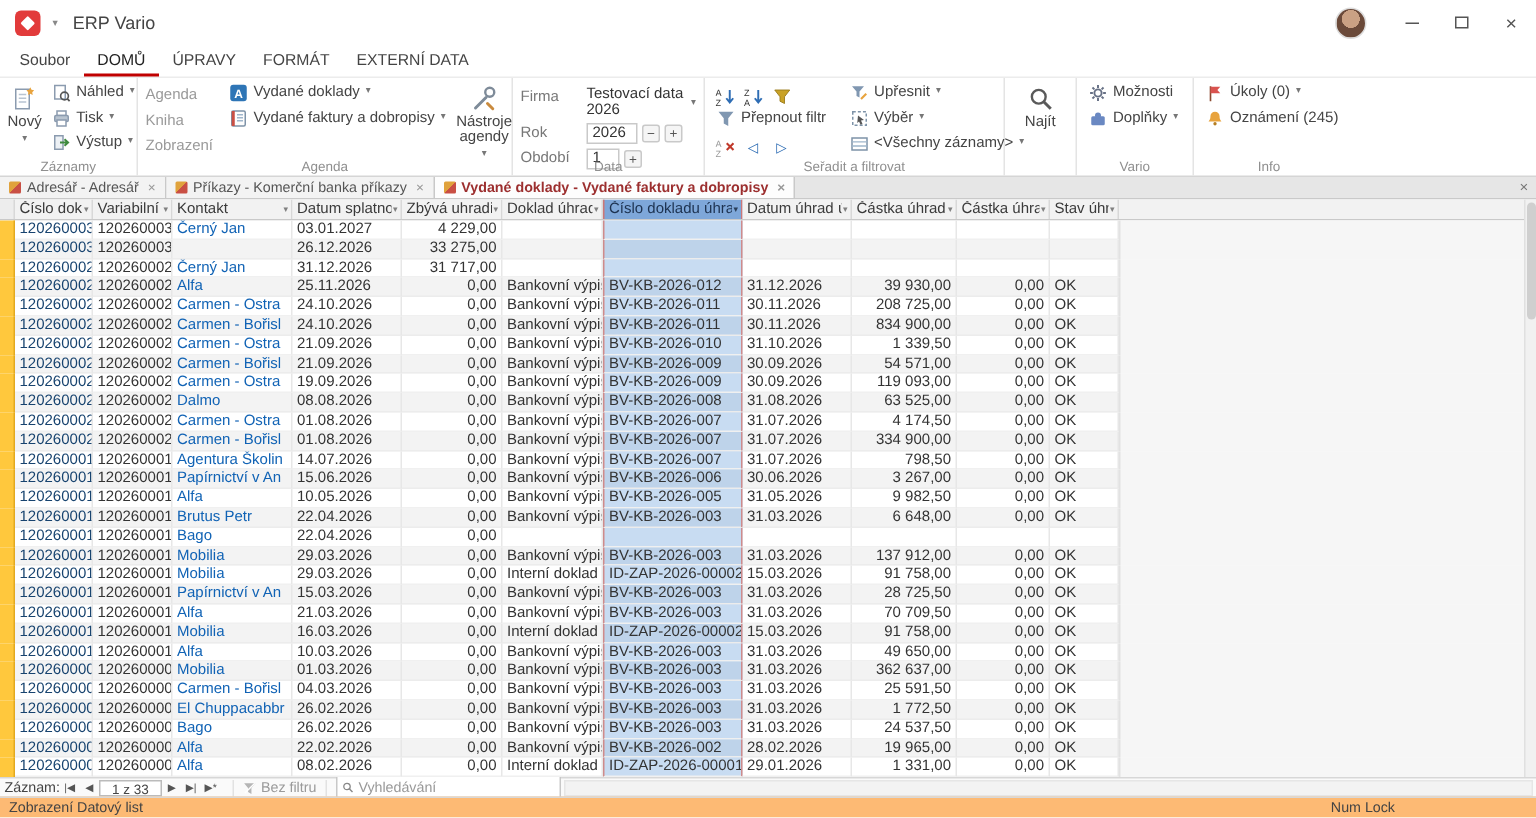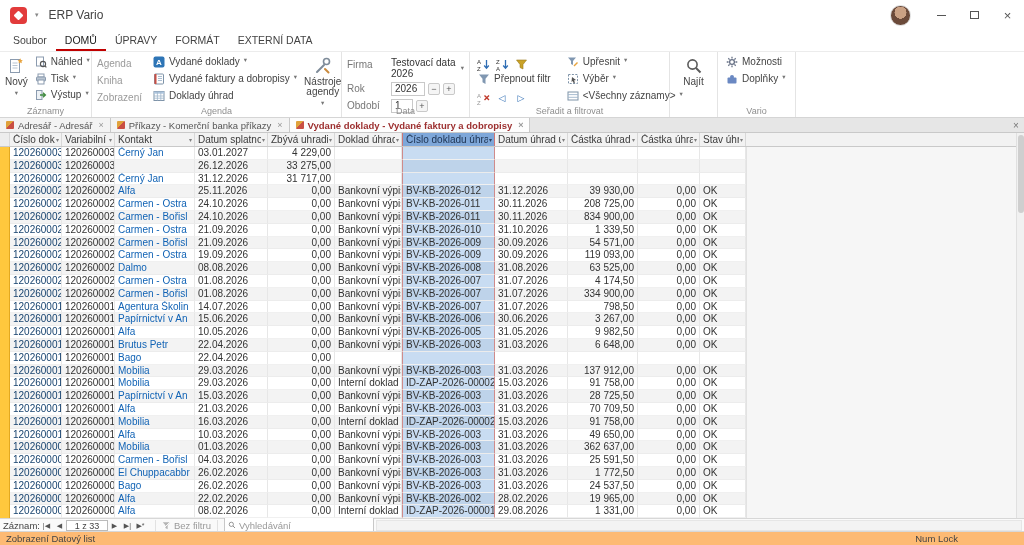--- a/index.html
+++ b/index.html
@@ -83,21 +83,21 @@
   
   .navbar{height:13px;flex:0 0 13px;display:flex;align-items:center;background:#fafafa;border-top:1px solid #d7d7d7;font-size:9.5px;color:#444;padding-left:3px;gap:0}
   .navbtn{border:none;background:transparent;font-size:7px;color:#555;width:13px;height:11px;line-height:9px;padding:0}
   .nav-pos{border:1px solid #bbb;background:#fff;height:11px;line-height:9px;padding:1px 6px;font-size:9px;min-width:42px;text-align:center}
   .filter-status{display:flex;align-items:center;gap:3px;color:#9a9a9a;margin-left:8px;padding:0 6px;border-left:1px solid #e2e2e2;border-right:1px solid #e2e2e2;height:11px}
   .search-box{display:flex;align-items:center;gap:3px;background:#fff;border:1px solid #c8c8c8;height:11px;width:150px;margin-left:6px;padding:14px 3px;color:#999}
   .nav-fill{flex:1;height:11px;background:#f3f3f3;margin:0 2px;border:1px solid #e6e6e6}
 
   
   .statusbar{height:14px;flex:0 0 14px;background:#fdba74;border-top:1px solid #d8d8d8;display:flex;align-items:center;font-size:9.5px;color:#444;padding:0 6px}
-  .sb-right{margin-left:auto;margin-right:60px}
+  .sb-right{margin-left:auto;margin-right:88px}
 
   svg{display:block}
 </style>
 </head>
 <body>
 
 <div class="window">
 
   <div class="titlebar">
     <div class="app-logo"></div>
@@ -192,30 +192,20 @@
               <svg width="12" height="12" viewBox="0 0 12 12">
                 <rect x="1.5" y="1" width="9" height="10" rx="1" fill="#fdfdfd" stroke="#7e93a8"></rect>
                 <rect x="1.5" y="1" width="2" height="10" fill="#c94f44"></rect>
                 <path d="M5 3.5h4M5 5.5h4M5 7.5h4" stroke="#9fb6cc" stroke-width="0.9"></path>
               </svg>
             </span>
           <span>Vydané faktury a dobropisy</span>
             <span class="caret">▾</span>
         </div>
         <div class="aglabel">Zobrazení</div>
-        <div class="minibtn">
-          <span>
-              <svg width="12" height="12" viewBox="0 0 12 12">
-                <rect x="1" y="1.5" width="10" height="9" fill="#fff" stroke="#7e93a8"></rect>
-                <rect x="1" y="1.5" width="10" height="2.2" fill="#aec6de"></rect>
-                <path d="M1 6h10M1 8.2h10M4.4 1.5v9M7.8 1.5v9" stroke="#9fb6cc" stroke-width="0.8"></path>
-              </svg>
-            </span>
-          <span>Doklady úhrad</span>
-        </div>
       </div>
       <div class="bigbtn" style="width:52px">
         <span>
             <svg width="18" height="18" viewBox="0 0 18 18">
               <path d="M3 15l7-7" stroke="#7e8b99" stroke-width="2" stroke-linecap="round"></path>
               <circle cx="12.5" cy="4.5" r="3" fill="none" stroke="#7e8b99" stroke-width="1.6"></circle>
               <path d="M11 12l3.5 3.5" stroke="#c98a3d" stroke-width="2" stroke-linecap="round"></path>
             </svg>
           </span>
         <span><span>Nástroje agendy</span> <span class="caret">▾</span></span>
@@ -353,20 +343,44 @@
                 <circle cx="6" cy="4" r="2" fill="#6a88c2"></circle>
               </svg>
             </span>
           <span>Doplňky</span>
             <span class="caret">▾</span>
         </div>
       </div>
       <div class="glabel">Vario</div>
     </div>
 
+    <div class="rgroup" style="width:100px;border-right:none">
+      <div class="vgrid">
+        <div class="minibtn">
+          <span>
+              <svg width="12" height="12" viewBox="0 0 12 12">
+                <path d="M3 1.5v10" stroke="#8b4a2f" stroke-width="1.1"></path>
+                <path d="M3 1.8h6.5L7.6 4l1.9 2.2H3z" fill="#d9534f"></path>
+              </svg>
+            </span>
+          <span>Úkoly (0)</span>
+            <span class="caret">▾</span>
+        </div>
+        <div class="minibtn">
+          <span>
+              <svg width="12" height="12" viewBox="0 0 13 13">
+                <path d="M6.5 1.6a3.3 3.3 0 013.3 3.3c0 2.5 1 3.1 1.3 3.7H1.9c.3-.6 1.3-1.2 1.3-3.7A3.3 3.3 0 016.5 1.6z" fill="#e8a33d"></path>
+                <circle cx="6.5" cy="10.3" r="1.2" fill="#b57e22"></circle>
+              </svg>
+            </span>
+          <span>Oznámení (245)</span>
+        </div>
+      </div>
+      <div class="glabel">Info</div>
+    </div>
 
   </div>
 
   <div class="tabbar">
     <div class="tabs">
         <div class="tab">
           <span class="tab-icon"></span>
           <span class="tab-label">Adresář - Adresář</span>
           <span class="tab-close">×</span>
         </div>
@@ -856,21 +870,21 @@
         </div>
         <div class="trow">
           <div class="selector"></div>
           <div class="tcell c0">1202600004</div>
           <div class="tcell c1">1202600004</div>
           <div class="tcell c2">Alfa</div>
           <div class="tcell c3">08.02.2026</div>
           <div class="tcell c4">0,00</div>
           <div class="tcell c5">Interní doklad</div>
           <div class="tcell c6 selc">ID-ZAP-2026-00001</div>
-          <div class="tcell c7">29.08.2026</div>
+          <div class="tcell c7">29.01.2026</div>
           <div class="tcell c8">1 331,00</div>
           <div class="tcell c9">0,00</div>
           <div class="tcell c10">OK</div>
           <div class="tfill"></div>
         </div>
       </div>
     <div class="vscroll">
         <div class="vthumb"></div>
       </div>
   </div>

